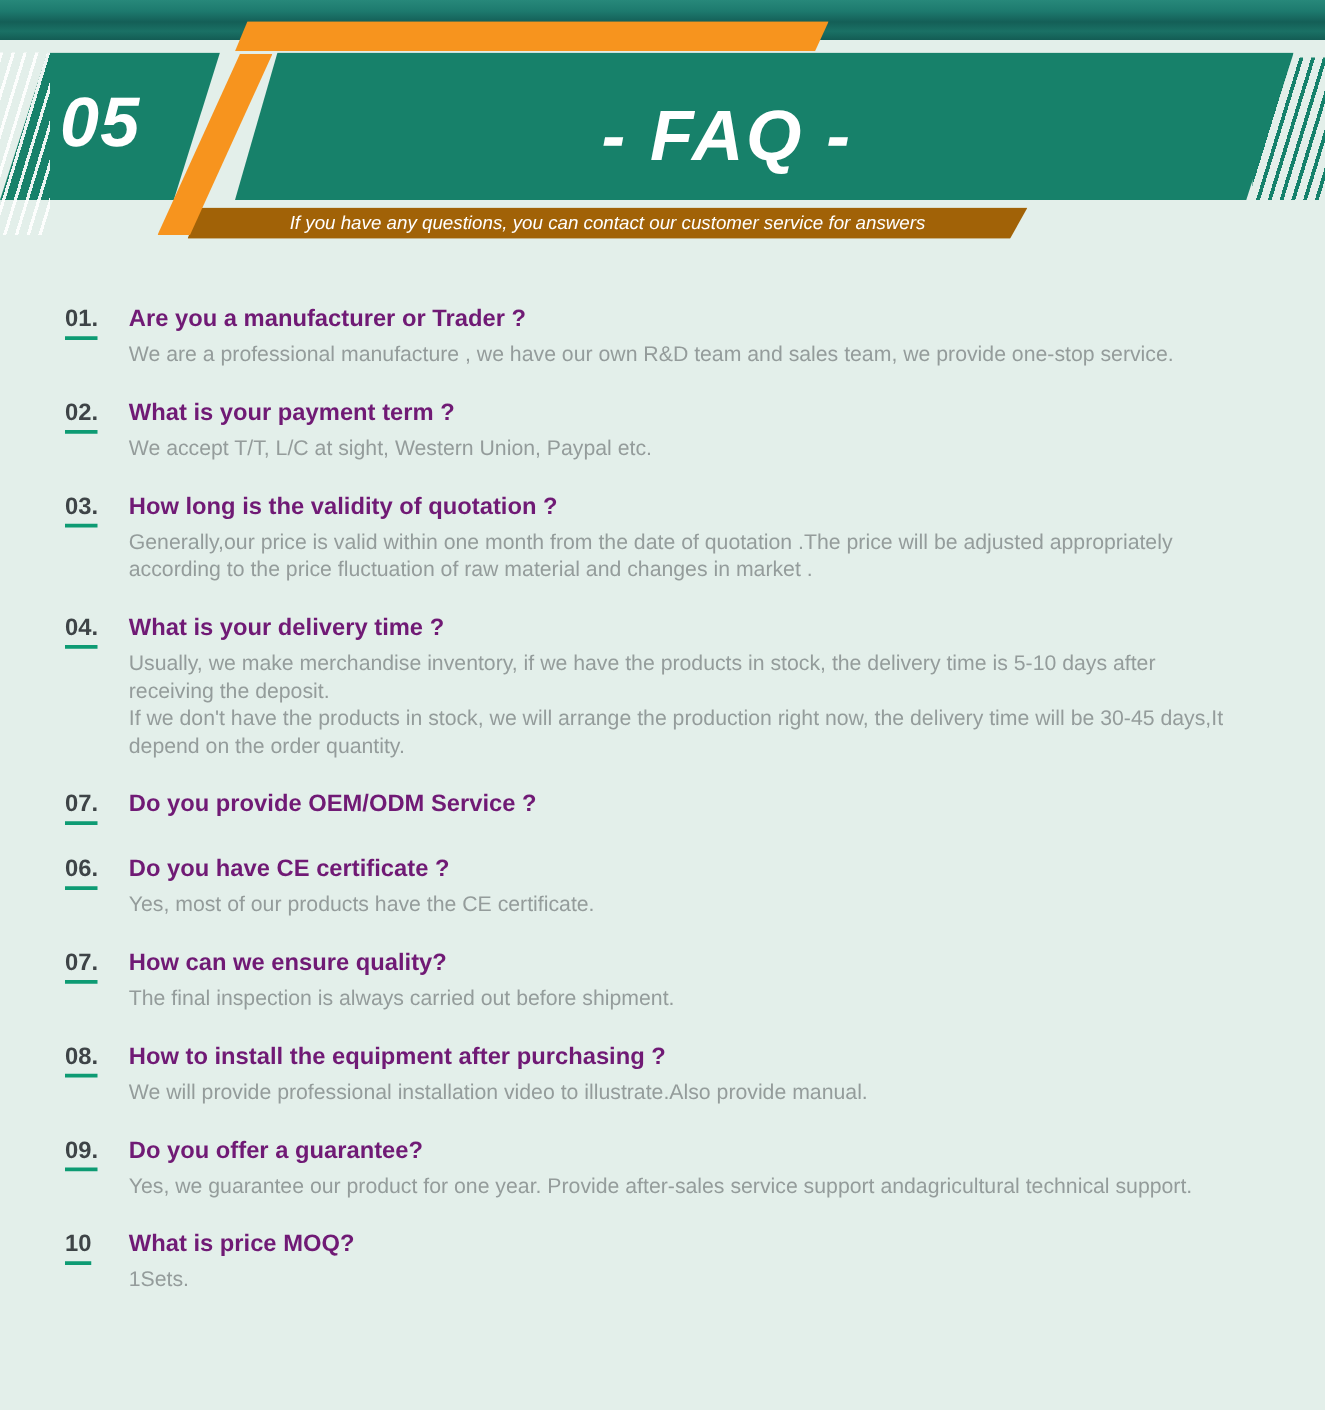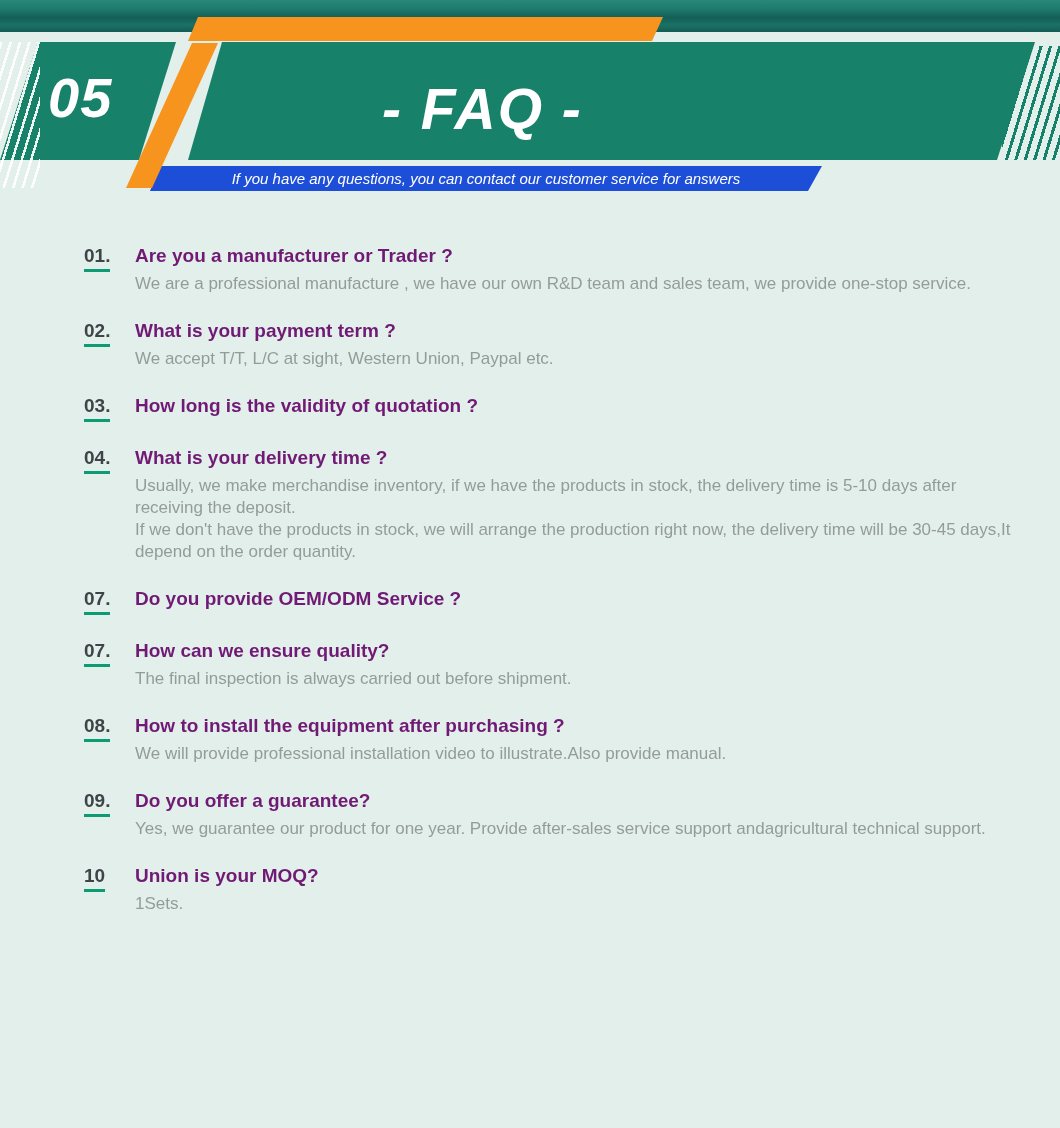--- a/index.html
+++ b/index.html
@@ -44,33 +44,33 @@
     clip-path:polygon(66px 0,92px 0,26px 100%,0 100%);
   }
   .section-number{
     position:absolute;left:48px;top:68px;width:90px;z-index:5;
     color:#fff;font-size:56px;font-weight:bold;font-style:italic;
     text-align:left;line-height:60px;letter-spacing:1px;
   }
   .banner-title{
     position:absolute;left:382px;top:80px;width:300px;z-index:5;
     color:#fff;font-size:57px;font-weight:bold;font-style:italic;
-    text-align:left;line-height:58px;letter-spacing:2px;white-space:nowrap;
+    text-align:right;line-height:58px;letter-spacing:2px;white-space:nowrap;
   }
   .subtitle-strip{
     position:absolute;left:150px;top:166px;width:672px;height:25px;z-index:3;
-    background:#1d4ed8;
+    background:#a16207;
     clip-path:polygon(10px 0,672px 0,658px 100%,0 100%);
     color:#fff;font-size:15px;font-style:italic;
     text-align:center;line-height:25px;
   }
   
   .faq-list{
     position:absolute;top:200px;left:0;width:1060px;
-    padding:45px 0 0 84px;box-sizing:border-box;
+    padding:45px 0 0 52px;box-sizing:border-box;
   }
   .faq-item{display:flex;margin-bottom:25px;}
   .faq-num-col{width:51px;flex:0 0 51px;}
   .faq-number{
     display:inline-block;font-size:19px;font-weight:bold;color:#3e4447;
     line-height:22px;padding-bottom:2px;border-bottom:3px solid #0d9b73;
   }
   .faq-body{flex:1;}
   .faq-question{
     font-size:19px;font-weight:bold;color:#701a75;line-height:22px;
@@ -122,20 +122,23 @@
           </div>
     </div>
   </div>
 
   <div class="faq-item">
     <div class="faq-num-col">
       <span class="faq-number">03.</span>
     </div>
     <div class="faq-body">
       <div class="faq-question">How long is the validity of quotation ?</div>
+      <div class="faq-answers">
+            <div class="answer-line">Generally,our price is valid within one month from the date of quotation .The price will be adjusted appropriately according to the price fluctuation of raw material and changes in market .</div>
+          </div>
     </div>
   </div>
 
   <div class="faq-item">
     <div class="faq-num-col">
       <span class="faq-number">04.</span>
     </div>
     <div class="faq-body">
       <div class="faq-question">What is your delivery time ?</div>
       <div class="faq-answers">
@@ -147,20 +150,31 @@
 
   <div class="faq-item">
     <div class="faq-num-col">
       <span class="faq-number">07.</span>
     </div>
     <div class="faq-body">
       <div class="faq-question">Do you provide OEM/ODM Service ?</div>
     </div>
   </div>
 
+  <div class="faq-item">
+    <div class="faq-num-col">
+      <span class="faq-number">06.</span>
+    </div>
+    <div class="faq-body">
+      <div class="faq-question">Do you have CE certificate ?</div>
+      <div class="faq-answers">
+            <div class="answer-line">Yes, most of our products have the CE certificate.</div>
+          </div>
+    </div>
+  </div>
 
   <div class="faq-item">
     <div class="faq-num-col">
       <span class="faq-number">07.</span>
     </div>
     <div class="faq-body">
       <div class="faq-question">How can we ensure quality?</div>
       <div class="faq-answers">
             <div class="answer-line">The final inspection is always carried out before shipment.</div>
           </div>
@@ -189,21 +203,21 @@
             <div class="answer-line">Yes, we guarantee our product for one year. Provide after-sales service support andagricultural technical support.</div>
           </div>
     </div>
   </div>
 
   <div class="faq-item">
     <div class="faq-num-col">
       <span class="faq-number">10</span>
     </div>
     <div class="faq-body">
-      <div class="faq-question">Union is your MOQ?</div>
+      <div class="faq-question">What is price MOQ?</div>
       <div class="faq-answers">
             <div class="answer-line">1Sets.</div>
           </div>
     </div>
   </div>
 </div>
 
 </div>
 
 </body></html>

